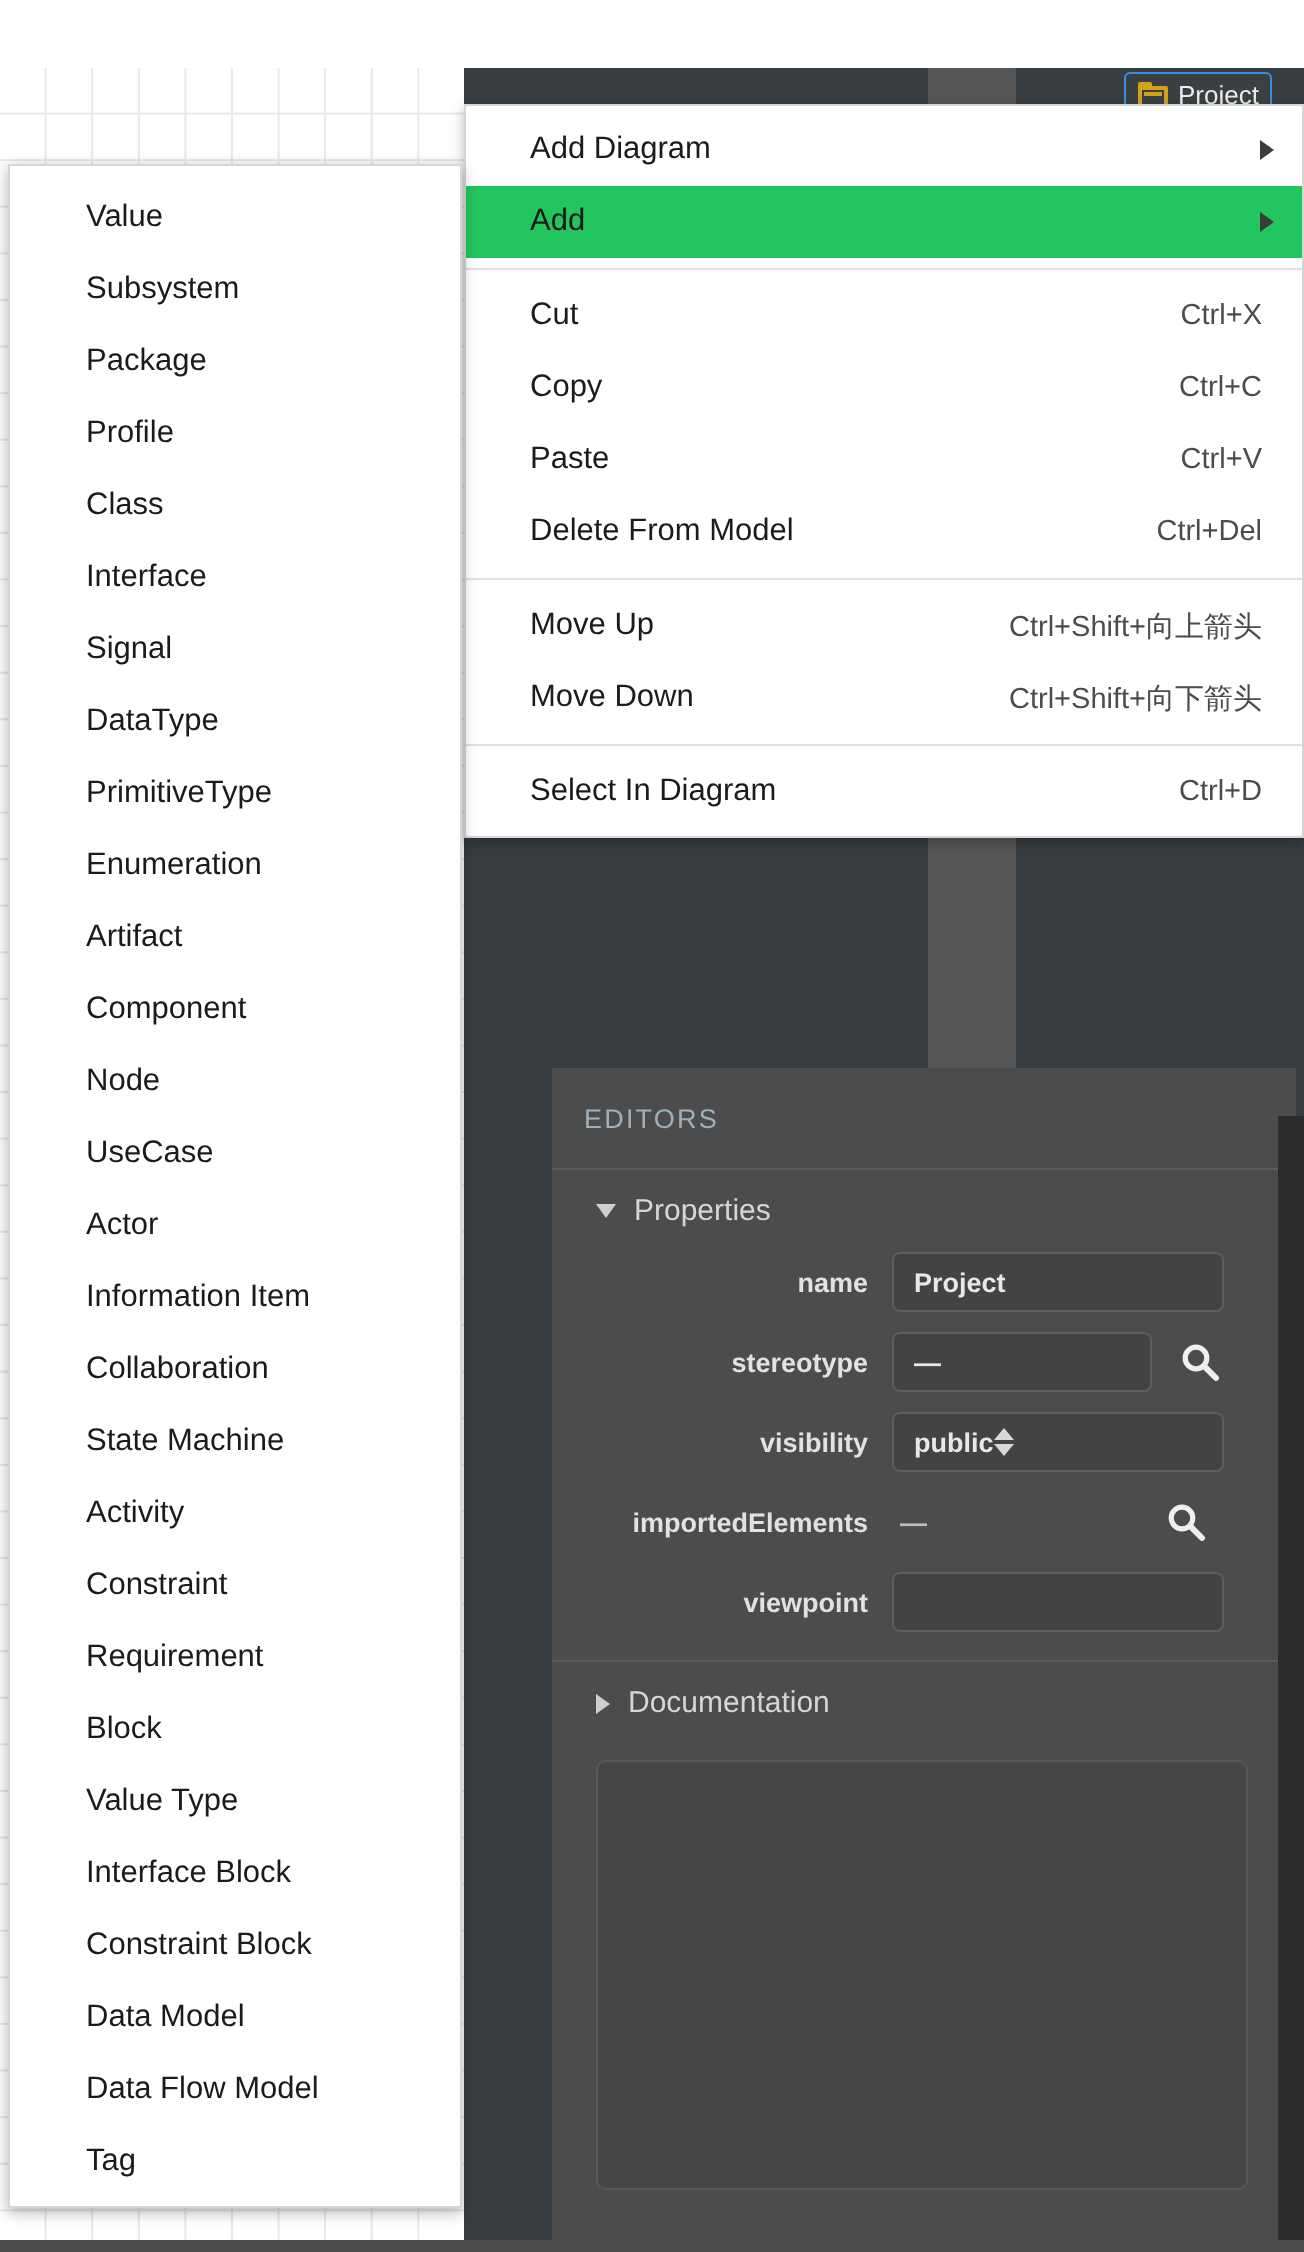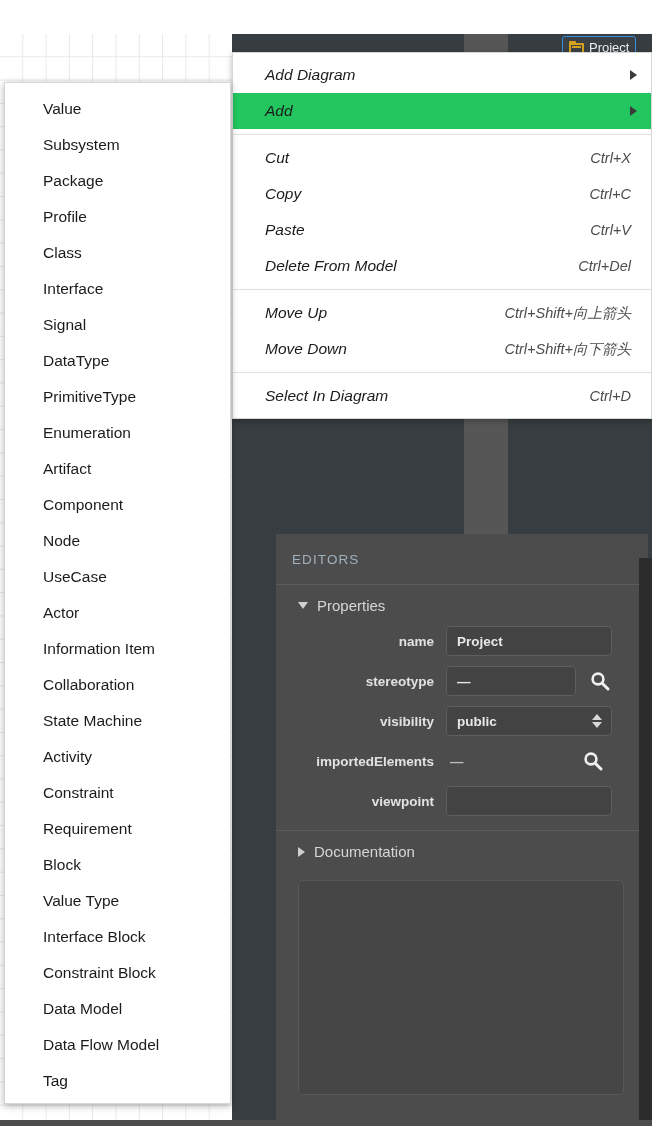--- a/index.html
+++ b/index.html
@@ -90,21 +90,21 @@
     color: #e2e2e2; font-size: 13.5px; white-space: nowrap;
   }
   .prop-field {
     height: 30px; background: #434343; border: 1px solid #5e5e5e;
     border-radius: 4px; color: #e8e8e8; font-size: 13.5px;
     display: flex; align-items: center; padding: 0 10px;
     font-family: "Liberation Sans", sans-serif;
   }
   .w-name { width: 166px; }
   .w-stereo { width: 130px; }
-  .w-vis { width: 166px; justify-content: space-between; padding-right: 8px; }
+  .w-vis { width: 166px; justify-content: flex-start; padding-right: 8px; }
   .w-view { width: 166px; }
   .dash-inline { color: #bdbdbd; font-size: 13.5px; padding-left: 4px; }
 
   .search-icon { width: 22px; height: 22px; flex: none; margin-left: 13px; }
   .spinner-arrows { width: 11px; height: 16px; position: relative; flex: none; }
   .spinner-arrows .up {
     position: absolute; left: 0; top: 1px; width: 0; height: 0;
     border-left: 5.5px solid transparent; border-right: 5.5px solid transparent;
     border-bottom: 6px solid #d8d8d8;
   }
@@ -142,21 +142,20 @@
   .sb-zoom { width: 90px; color: #efefef; font-size: 15px; border-right: none; }
   .warn-icon { width: 22px; height: 20px; }
 
   
   .ctx-menu {
     position: absolute; left: 232px; top: 18px; width: 420px;
     background: #ffffff;
     border: 1px solid #d6d6d6;
     box-shadow: 0 2px 6px rgba(0,0,0,.28);
     padding: 4px 0;
-    font-style: italic;
   }
   .ctx-item {
     display: flex; align-items: center;
     height: 36px; padding: 0 14px 0 32px;
     color: #1b1b1b; font-size: 15.5px; position: relative;
   }
   .ctx-item.highlight { background: #22c55e; }
   .ctx-label { flex: 1 1 auto; white-space: nowrap; }
   .ctx-accel { color: #4c4c4c; font-size: 14.5px; white-space: nowrap; padding-right: 6px;}
   .ctx-arrow {

